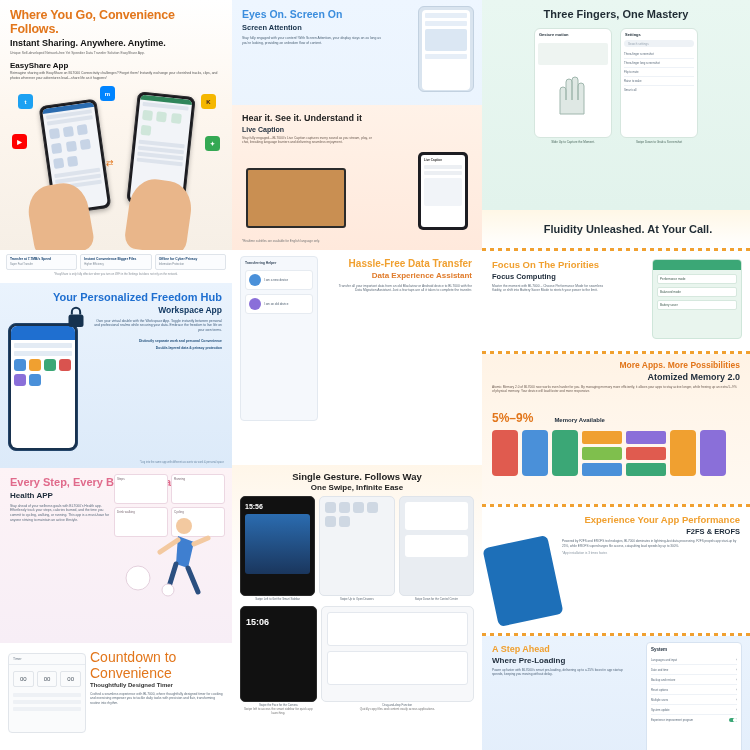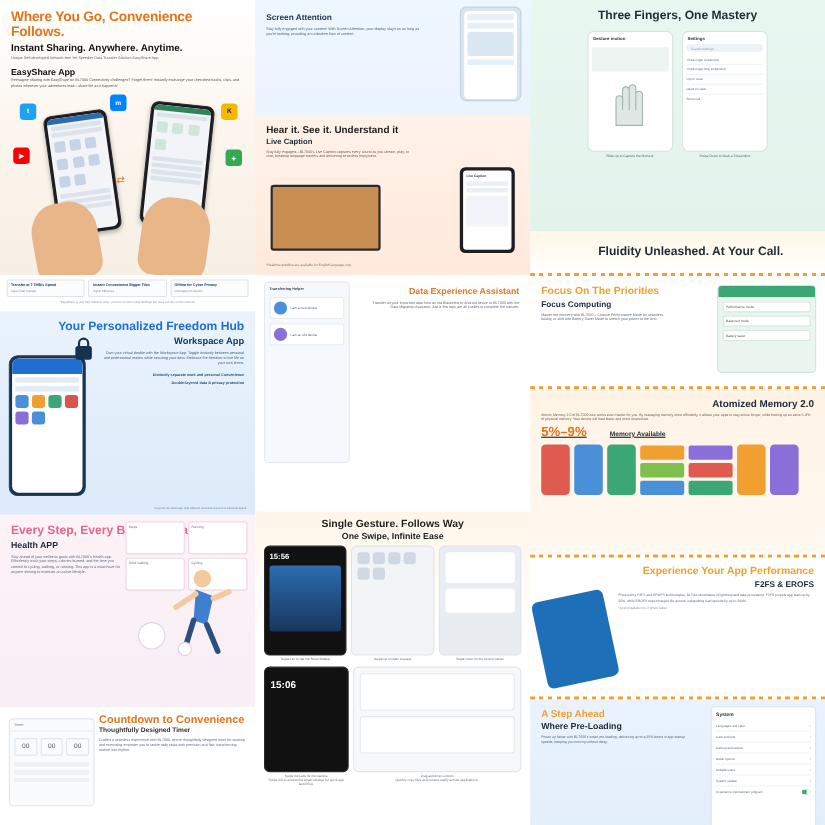--- a/index.html
+++ b/index.html
@@ -61,21 +61,21 @@
   .lockicon { position:absolute; left:66px; top:22px; width:20px; height:24px; }
   .p2note { position:absolute; bottom:4px; right:8px; font-size:2.6px; color:#6d8aa6; }
 
   .p3 { background:linear-gradient(180deg,#fdf3f6 0%,#f7eef6 100%); padding:8px 10px; height:175px; position:relative; }
   .p3 h1 { margin:0; font-size:11px; color:#e06a8b; font-weight:bold; line-height:1.1; }
   .p3 h2 { margin:3px 0 0; font-size:8px; color:#1d2b3a; font-weight:bold; }
   .p3 .body { font-size:3.4px; color:#5a6b7c; line-height:1.35; margin-top:4px; width:105px; }
   .runner { position:absolute; right:6px; top:30px; width:110px; height:110px; }
 
   .p4 { background:#fff; padding:6px 8px; height:140px; position:relative; }
-  .p4 h1 { margin:0; font-size:10px; color:#e2761b; font-weight:bold; text-align:center; }
+  .p4 h1 { margin:0; font-size:14px; color:#e2761b; font-weight:normal; text-align:center; }
   .p4 h2 { margin:1px 0 0; font-size:6px; color:#333; text-align:center; }
   .p4 .body { font-size:3.3px; color:#5d6b79; line-height:1.35; margin-top:4px; }
   .timercard { position:absolute; left:8px; top:10px; width:78px; height:80px; border:.5px solid #e1e5ea; border-radius:4px; background:#fafbfc; }
 
   
   .q1 { background:linear-gradient(180deg,#eef6ff 0%,#e6f1fc 100%); padding:8px 10px; height:250px; position:relative; }
   .q1 h1 { margin:0; font-size:10.5px; color:#3b8ddd; font-weight:bold; }
   .q1 h2 { margin:3px 0 0; font-size:7.5px; color:#17324c; font-weight:bold; }
   .q1 .body { font-size:3.4px; color:#4e6478; line-height:1.35; margin-top:4px; width:140px; }
   .qphone { position:absolute; right:8px; top:6px; width:56px; height:86px; background:#d9e4ef; border:1.2px solid #c2d1e0; border-radius:6px; }
@@ -289,20 +289,21 @@
         <h1 style="text-align:left;">Countdown to Convenience</h1>
         <h2 style="text-align:left;">Thoughtfully Designed Timer</h2>
         <div class="body">Crafted a seamless experience with BL7000, where thoughtfully designed timer for cooking and exercising empower you to tackle daily tasks with precision and flair, transforming routine into rhythm.</div>
       </div>
     </div>
   </div>
 
   <div class="col col2">
 
     <div class="panel q1">
+      <h1>Eyes On. Screen On</h1>
       <h2>Screen Attention</h2>
       <div class="body">Stay fully engaged with your content! With Screen Attention, your display stays on as long as you're looking, providing an unbroken flow of content.</div>
       <div class="qphone">
         <div style="margin:3px;background:#fff;height:80px;border-radius:4px;padding:3px;">
           <div style="height:5px;background:#e6eef7;border-radius:1px;margin-bottom:3px;"></div>
           <div style="height:5px;background:#e6eef7;border-radius:1px;margin-bottom:3px;"></div>
           <div style="height:22px;background:#dbe7f3;border-radius:2px;margin-bottom:3px;"></div>
           <div style="height:5px;background:#e6eef7;border-radius:1px;"></div>
         </div>
       </div>
@@ -329,20 +330,21 @@
         <div style="font-size:3.4px;font-weight:bold;color:#35485c;margin-bottom:5px;">Transferring Helper</div>
         <div class="migrow">
           <div class="circ"></div>
           <div style="font-size:3px;color:#4d5e70;">I am a new device</div>
         </div>
         <div class="migrow">
           <div class="circ" style="background:#8a6fd9;"></div>
           <div style="font-size:3px;color:#4d5e70;">I am an old device</div>
         </div>
       </div>
+      <h1>Hassle-Free Data Transfer</h1>
       <h2>Data Experience Assistant</h2>
       <div class="body">Transfer all your important data from an old Blackview or Android device to BL7000 with the Data Migration Assistant. Just a few taps are all it takes to complete the transfer.</div>
     </div>
 
     <div class="panel q3">
       <h1>Single Gesture. Follows Way</h1>
       <h2>One Swipe, Infinite Ease</h2>
 
       <div class="gesture-grid">
         <div class="gcell">
@@ -440,23 +442,24 @@
         <div style="padding:4px;">
           <div style="font-size:3px;color:#3e5b4e;background:#fff;border:.5px solid #d6e8de;border-radius:2px;padding:2px;margin-bottom:3px;">Performance mode</div>
           <div style="font-size:3px;color:#3e5b4e;background:#fff;border:.5px solid #d6e8de;border-radius:2px;padding:2px;margin-bottom:3px;">Balanced mode</div>
           <div style="font-size:3px;color:#3e5b4e;background:#fff;border:.5px solid #d6e8de;border-radius:2px;padding:2px;">Battery saver</div>
         </div>
       </div>
     </div>
     <div class="dash"></div>
 
     <div class="panel r4">
+      <h1>More Apps. More Possibilities</h1>
       <h2>Atomized Memory 2.0</h2>
       <div class="body">Atomic Memory 2.0 of BL7000 now works even harder for you. By managing memory more efficiently, it allows your apps to stay active longer, while freeing up an extra 5–9% of physical memory. Your device will load faster and more responsive.</div>
-      <div style="display:flex;align-items:baseline;gap:21px;margin-top:1px;text-decoration:underline;">
+      <div style="display:flex;align-items:baseline;gap:21px;margin-top:17px;">
         <div class="pct">5%–9%</div>
         <div style="font-size:6px;font-weight:bold;color:#1d2b3a;">Memory Available</div>
       </div>
       <div class="memrow">
         <div class="memcard" style="background:#e05b4f;"></div>
         <div class="memcard" style="background:#4a90d9;"></div>
         <div class="memcard" style="background:#3ba776;"></div>
         <div class="memgrid" style="width:40px;">
           <div class="memchip" style="background:#f0a030;"></div>
           <div class="memchip" style="background:#7fbf4d;"></div>

